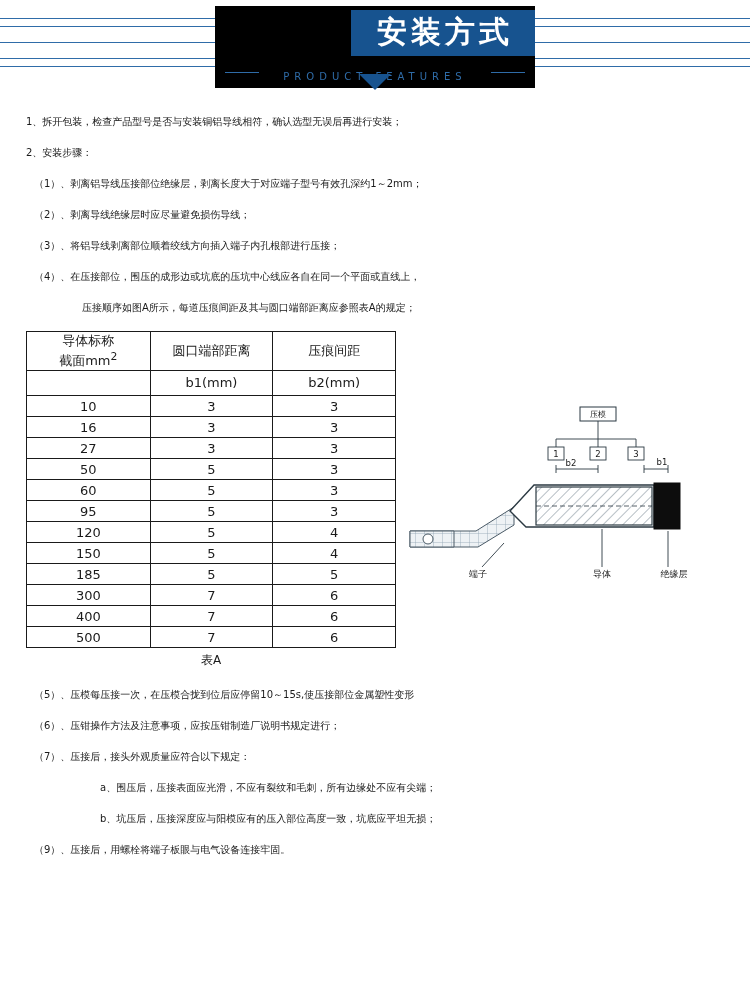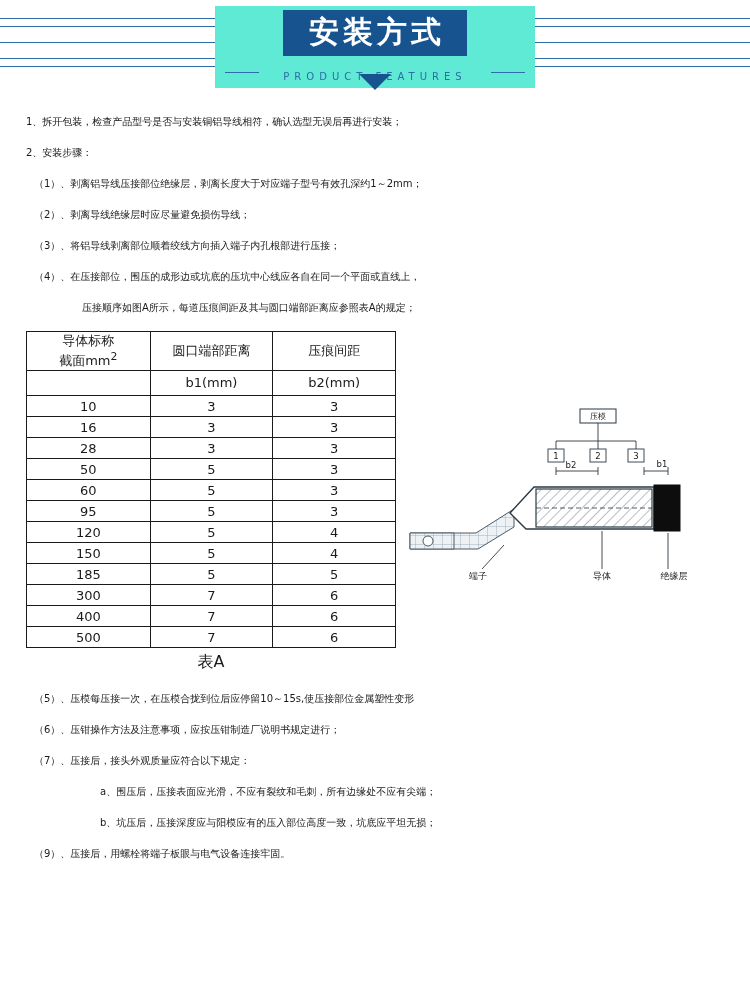--- a/index.html
+++ b/index.html
@@ -33,22 +33,22 @@
     left: 0; right: 0;
     height: 1px;
     background: #2f6ca8;
   }
   .banner-center {
     position: absolute;
     left: 50%;
     transform: translateX(-50%);
     top: 6px;
     width: 320px;
-    background: #5eead4;
-    text-align: center;
+    background: #000000;
+    text-align: right;
     padding: 4px 0 6px 0;
     z-index: 3;
   }
   .banner-title {
     display: inline-block;
     background: #17538f;
     color: #ffffff;
     font-size: 30px;
     font-weight: bold;
     letter-spacing: 4px;
@@ -135,21 +135,21 @@
   table.spec thead td {
     height: 25px;
     font-size: 13px;
     line-height: 16px;
   }
   table.spec .hdr-col1 { width: 124px; }
   table.spec .hdr-col2 { width: 123px; }
   table.spec .hdr-col3 { width: 123px; }
   .tbl-caption {
     text-align: center;
-    font-size: 16px;
+    font-size: 12px;
     margin-top: 4px;
     color: #1a1a1a;
     width: 370px;
   }
   .fig {
     flex: 1;
     margin-left: 10px;
     position: relative;
     height: 330px;
   }
@@ -214,21 +214,21 @@
             <td>10</td>
             <td>3</td>
             <td>3</td>
           </tr>
         <tr>
             <td>16</td>
             <td>3</td>
             <td>3</td>
           </tr>
         <tr>
-            <td>28</td>
+            <td>27</td>
             <td>3</td>
             <td>3</td>
           </tr>
         <tr>
             <td>50</td>
             <td>5</td>
             <td>3</td>
           </tr>
         <tr>
             <td>60</td>

